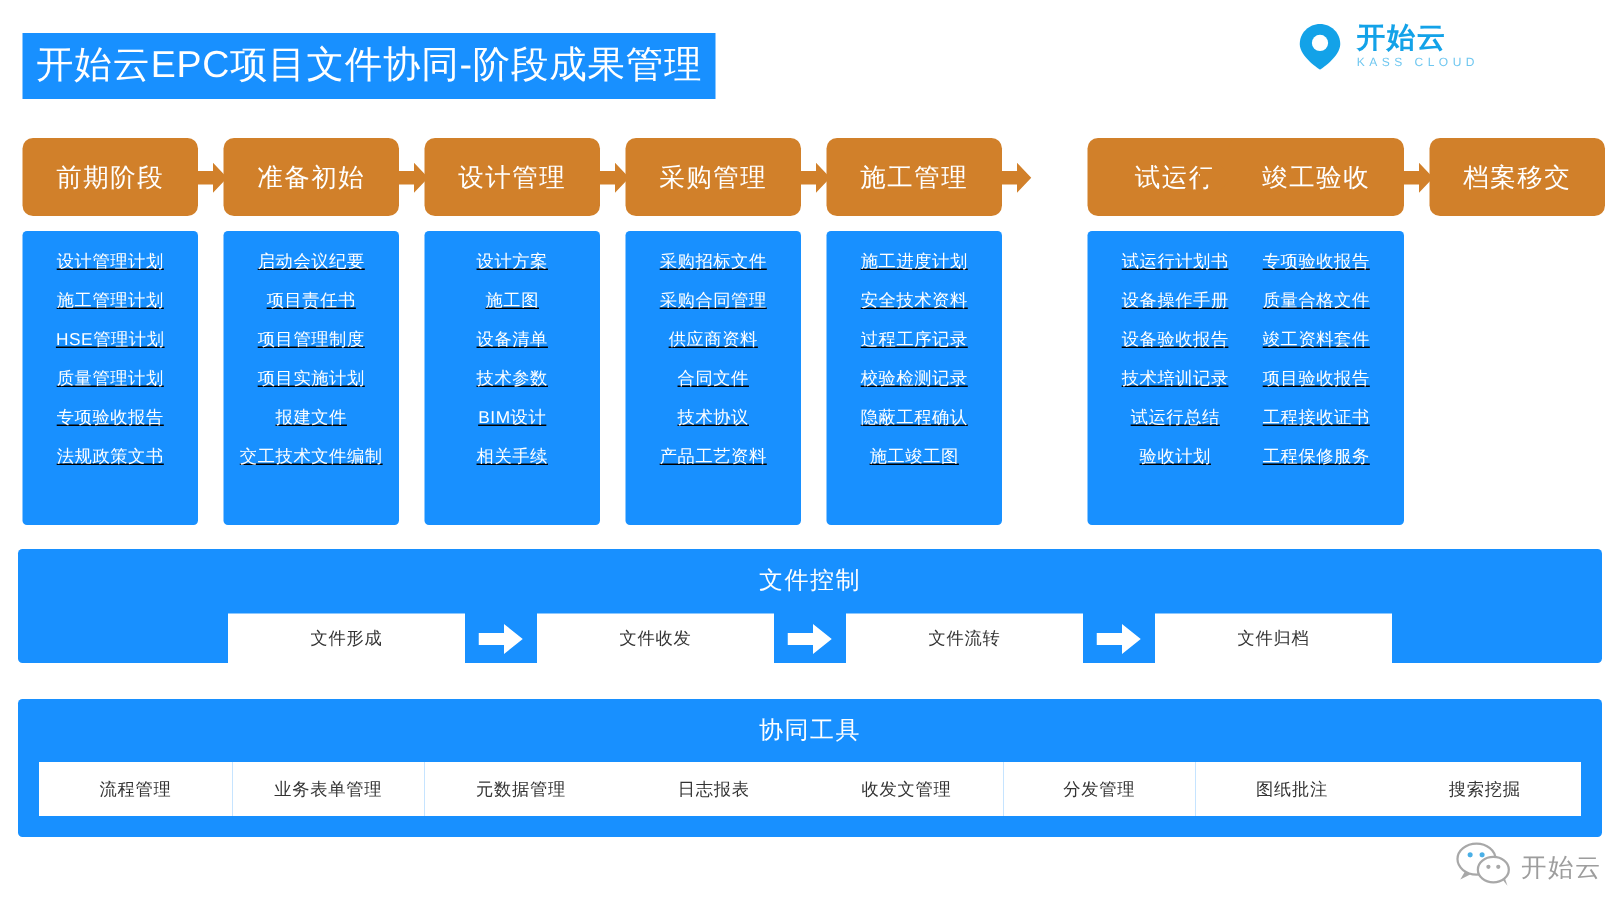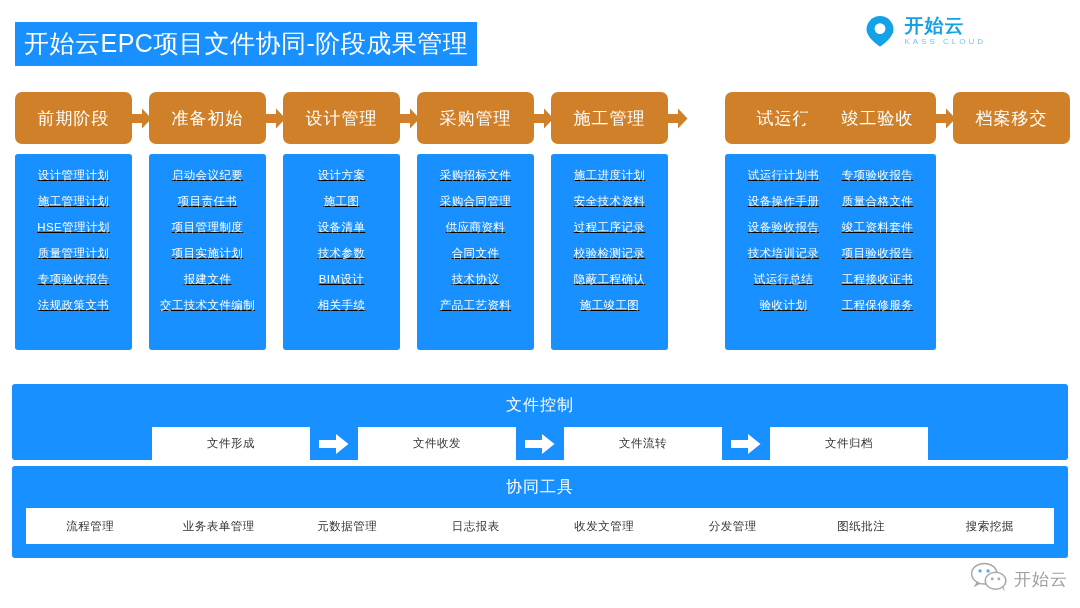--- a/index.html
+++ b/index.html
@@ -233,21 +233,21 @@
       </div>
     </div>
     <div class="phase-arrow" style="left: 934px;"><svg viewBox="0 0 22 21" width="22" height="21">
         <path d="M0 6 L12 6 L12 0.5 L21.5 10.5 L12 20.5 L12 15 L0 15 Z" fill="#D1802A"></path>
       </svg></div>
     <div class="phase-col" style="left: 953px;">
       <div class="phase-head">档案移交</div>
     </div>
   </div>
 
-<div class="panel" id="file-control-panel" style="top:384px;height:76px;">
+<div class="panel" id="file-control-panel" style="top:366px;height:76px;">
   <div class="panel-title">文件控制</div>
   <div class="panel-row" id="file-control-row">
       <div class="flow-box">文件形成</div>
       <div class="flow-arrow"><svg viewBox="0 0 30 22" width="30" height="22">
           <path d="M0 7 L17 7 L17 1 L29.5 11 L17 21 L17 15 L0 15 Z" fill="#ffffff"></path>
         </svg></div>
       <div class="flow-box">文件收发</div>
       <div class="flow-arrow"><svg viewBox="0 0 30 22" width="30" height="22">
           <path d="M0 7 L17 7 L17 1 L29.5 11 L17 21 L17 15 L0 15 Z" fill="#ffffff"></path>
         </svg></div>

